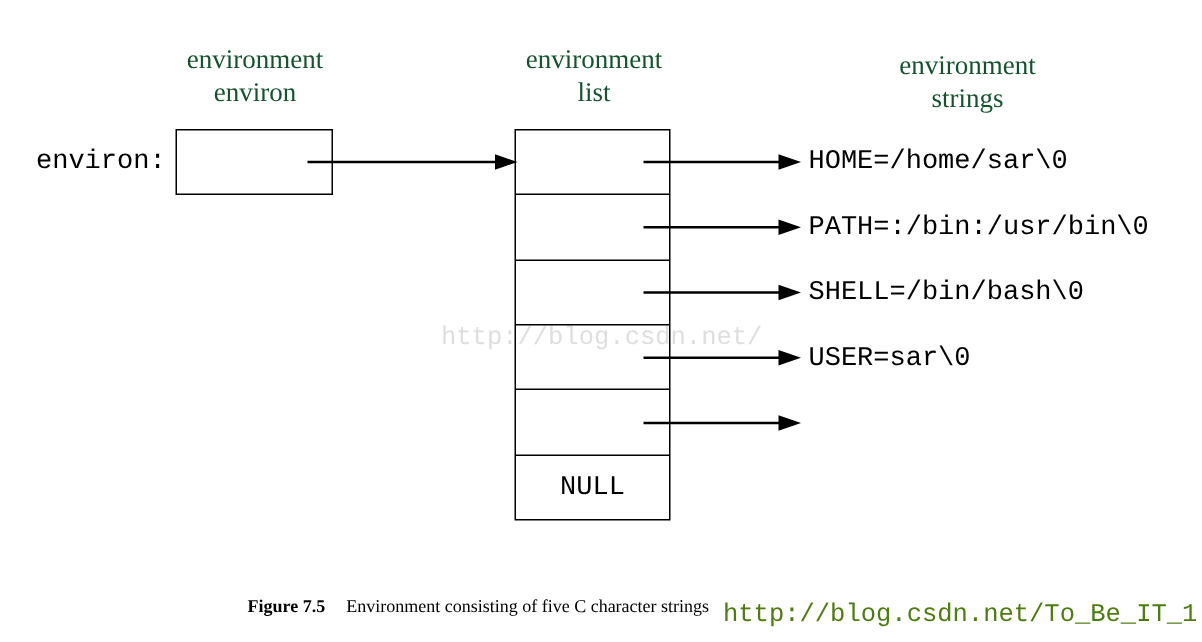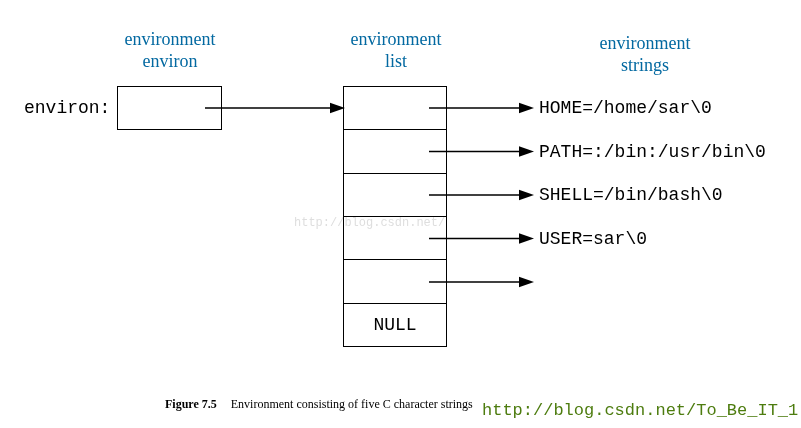--- a/index.html
+++ b/index.html
@@ -12,21 +12,21 @@
     overflow: hidden;
     font-family: "Liberation Serif", serif;
   }
   .col-header {
     position: absolute;
     width: 170px;
     text-align: center;
     font-family: "Liberation Serif", serif;
     font-size: 18px;
     line-height: 22px;
-    color: #0369a1;
+    color: #14532d;
   }
   .mono {
     font-family: "Liberation Mono", "DejaVu Sans Mono", monospace;
     font-size: 18px;
     color: #000;
     white-space: pre;
   }
   .environ-label {
     position: absolute;
     left: 24px;
@@ -94,21 +94,21 @@
   .watermark {
     position: absolute;
     font-family: "Liberation Mono", "DejaVu Sans Mono", monospace;
     white-space: nowrap;
     z-index: 1;
     pointer-events: none;
   }
   .watermark-center {
     left: 294px;
     top: 216px;
-    font-size: 12px;
+    font-size: 17px;
   }
   .watermark-bottom {
     left: 482px;
     top: 401px;
     font-size: 17px;
   }
 </style>
 </head>
 <body>
 

